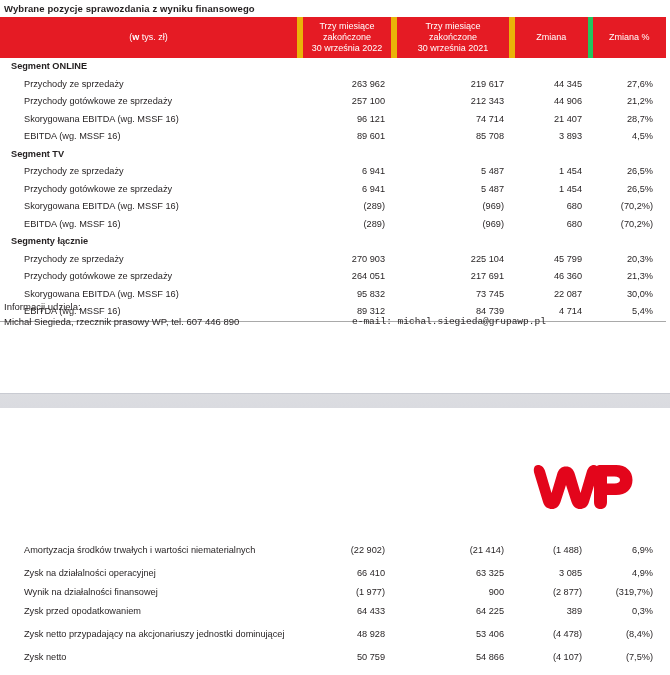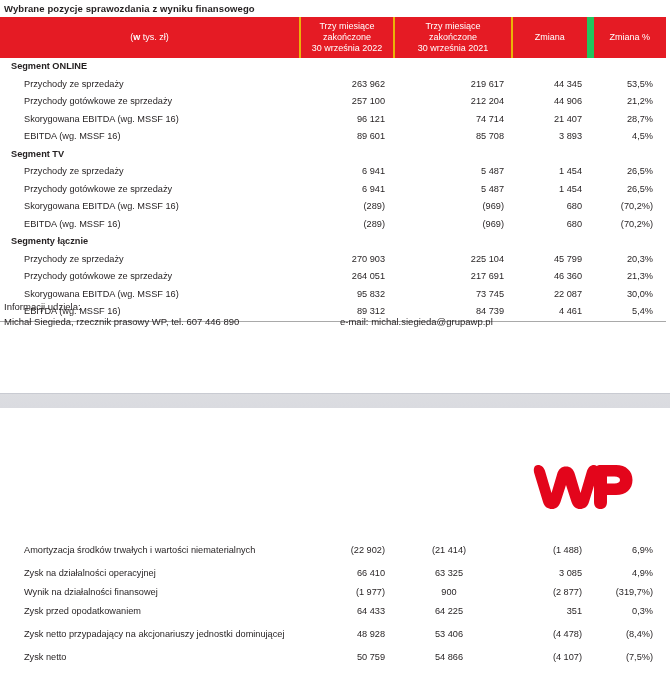--- a/index.html
+++ b/index.html
@@ -37,23 +37,23 @@
 
   .fin-table thead th {
     background: #e51b24;
     color: #ffffff;
     font-size: 9px;
     font-weight: normal;
     height: 41px;
     vertical-align: middle;
     line-height: 1.22;
     padding: 2px 4px;
-    border-right: 7px solid #22c55e;
-  }
-  .fin-table thead th.div { border-right: 2px solid #eab308; }
+    border-right: 5px solid #22c55e;
+  }
+  .fin-table thead th.div { border-right: 6px solid #eab308; }
   .fin-table thead th:last-child { border-right: none; }
   .fin-table thead th.c-label { text-align: center; }
   .fin-table thead th b { font-weight: bold; }
 
   .col-label { width: 300px; }
   .col-n1 { width: 94px; }
   .col-n2 { width: 118px; }
   .col-n3 { width: 78px; }
   .col-n4 { width: 76px; }
 
@@ -84,21 +84,21 @@
   
   .contact {
     position: absolute;
     left: 4px;
     top: 299px;
     font-size: 9.5px;
     line-height: 15px;
     color: #231f20;
   }
   .contact .line2 { position: relative; white-space: nowrap; }
-  .contact .email { position: absolute; left: 336px; top: 0; white-space: nowrap; }
+  .contact .email { position: absolute; left: 348px; top: 0; white-space: nowrap; font-family: Liberation Mono, monospace; }
 
   
   .sep-band {
     position: absolute;
     left: 0;
     top: 393px;
     width: 670px;
     height: 15px;
     background: linear-gradient(to bottom, #c9cbd2 0px, #c9cbd2 1px, #dcdde1 1px, #dadbe0 100%);
   }
@@ -129,21 +129,21 @@
     vertical-align: middle;
     line-height: 12px;
   }
   .fin-table2 td.lab { padding-left: 24px; white-space: normal; }
   .fin-table2 td.num {
     text-align: right;
     white-space: nowrap;
     font-variant-numeric: tabular-nums;
   }
   .fin-table2 td.n1 { padding-right: 9px; }
-  .fin-table2 td.n2 { padding-right: 8px; text-align: center; }
+  .fin-table2 td.n2 { padding-right: 8px; }
   .fin-table2 td.n3 { padding-right: 8px; }
   .fin-table2 td.n4 { padding-right: 13px; }
   .fin-table2 tr.tall td { height: 27px; }
   .fin-table2 tr.short td { height: 19px; }
 </style>
 </head>
 <body>
 
 <div class="page">
 
@@ -180,26 +180,26 @@
           <td class="num n1"></td>
           <td class="num n2"></td>
           <td class="num n3"></td>
           <td class="num n4"></td>
         </tr>
         <tr>
           <td class="lab indent">Przychody ze sprzedaży</td>
           <td class="num n1">263 962</td>
           <td class="num n2">219 617</td>
           <td class="num n3">44 345</td>
-          <td class="num n4">53,5%</td>
+          <td class="num n4">27,6%</td>
         </tr>
         <tr>
           <td class="lab indent">Przychody gotówkowe ze sprzedaży</td>
           <td class="num n1">257 100</td>
-          <td class="num n2">212 204</td>
+          <td class="num n2">212 343</td>
           <td class="num n3">44 906</td>
           <td class="num n4">21,2%</td>
         </tr>
         <tr>
           <td class="lab indent">Skorygowana EBITDA (wg. MSSF 16)</td>
           <td class="num n1">96 121</td>
           <td class="num n2">74 714</td>
           <td class="num n3">21 407</td>
           <td class="num n4">28,7%</td>
         </tr>
@@ -270,21 +270,21 @@
           <td class="lab indent">Skorygowana EBITDA (wg. MSSF 16)</td>
           <td class="num n1">95 832</td>
           <td class="num n2">73 745</td>
           <td class="num n3">22 087</td>
           <td class="num n4">30,0%</td>
         </tr>
         <tr class=" last-row">
           <td class="lab indent">EBITDA (wg. MSSF 16)</td>
           <td class="num n1">89 312</td>
           <td class="num n2">84 739</td>
-          <td class="num n3">4 461</td>
+          <td class="num n3">4 714</td>
           <td class="num n4">5,4%</td>
         </tr>
       </tbody>
   </table>
 
   <div class="contact">
     <div>Informacji udziela:</div>
     <div class="line2">
       <span>Michał Siegieda, rzecznik prasowy WP,  tel. 607 446 890</span>
       <span class="email">e-mail: michal.siegieda@grupawp.pl</span>
@@ -335,21 +335,21 @@
           <td class="lab">Wynik na działalności finansowej</td>
           <td class="num n1">(1 977)</td>
           <td class="num n2">900</td>
           <td class="num n3">(2 877)</td>
           <td class="num n4">(319,7%)</td>
         </tr>
         <tr class="short">
           <td class="lab">Zysk przed opodatkowaniem</td>
           <td class="num n1">64 433</td>
           <td class="num n2">64 225</td>
-          <td class="num n3">351</td>
+          <td class="num n3">389</td>
           <td class="num n4">0,3%</td>
         </tr>
         <tr class="tall">
           <td class="lab">Zysk netto przypadający na akcjonariuszy jednostki dominującej</td>
           <td class="num n1">48 928</td>
           <td class="num n2">53 406</td>
           <td class="num n3">(4 478)</td>
           <td class="num n4">(8,4%)</td>
         </tr>
         <tr class="short">

